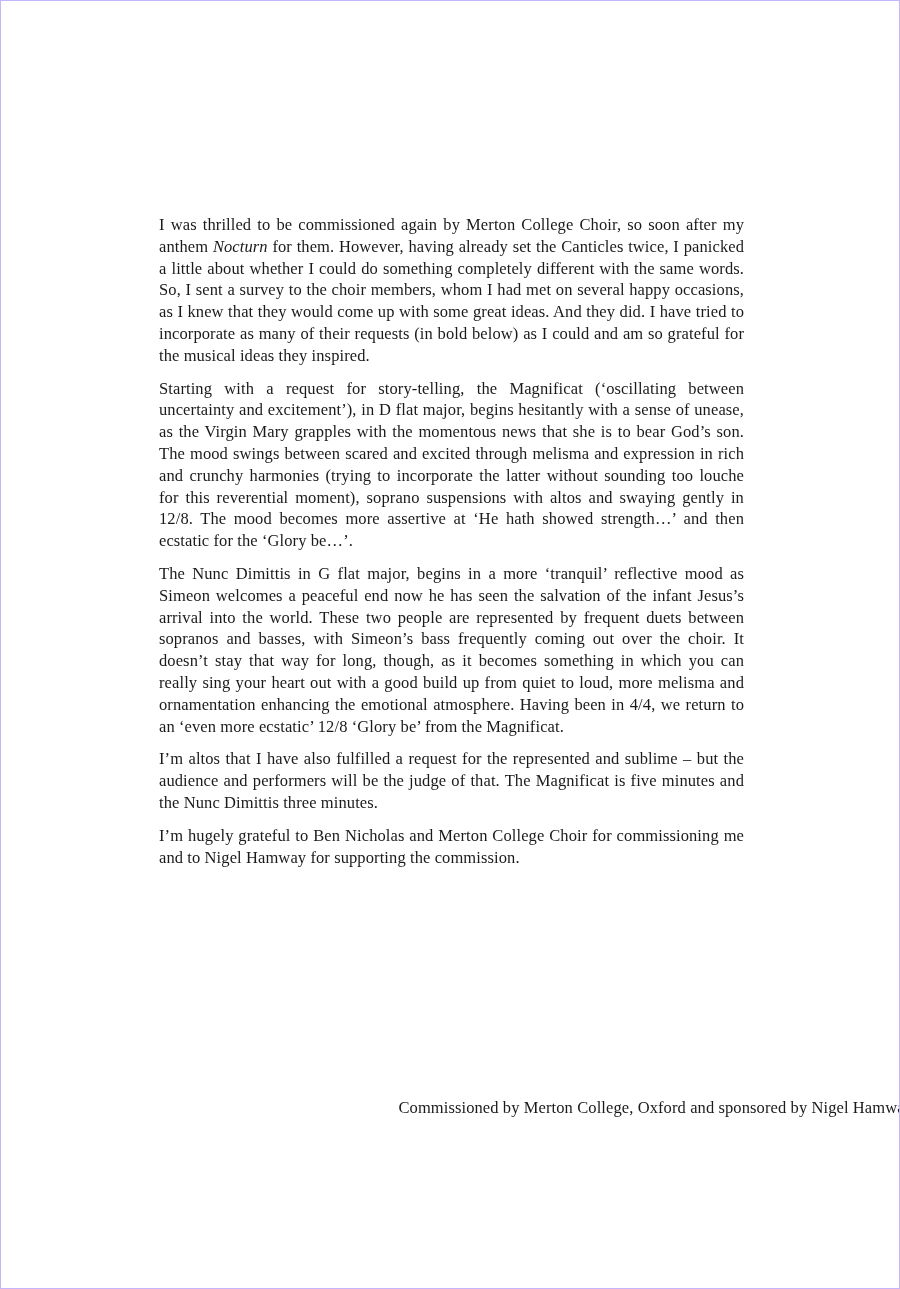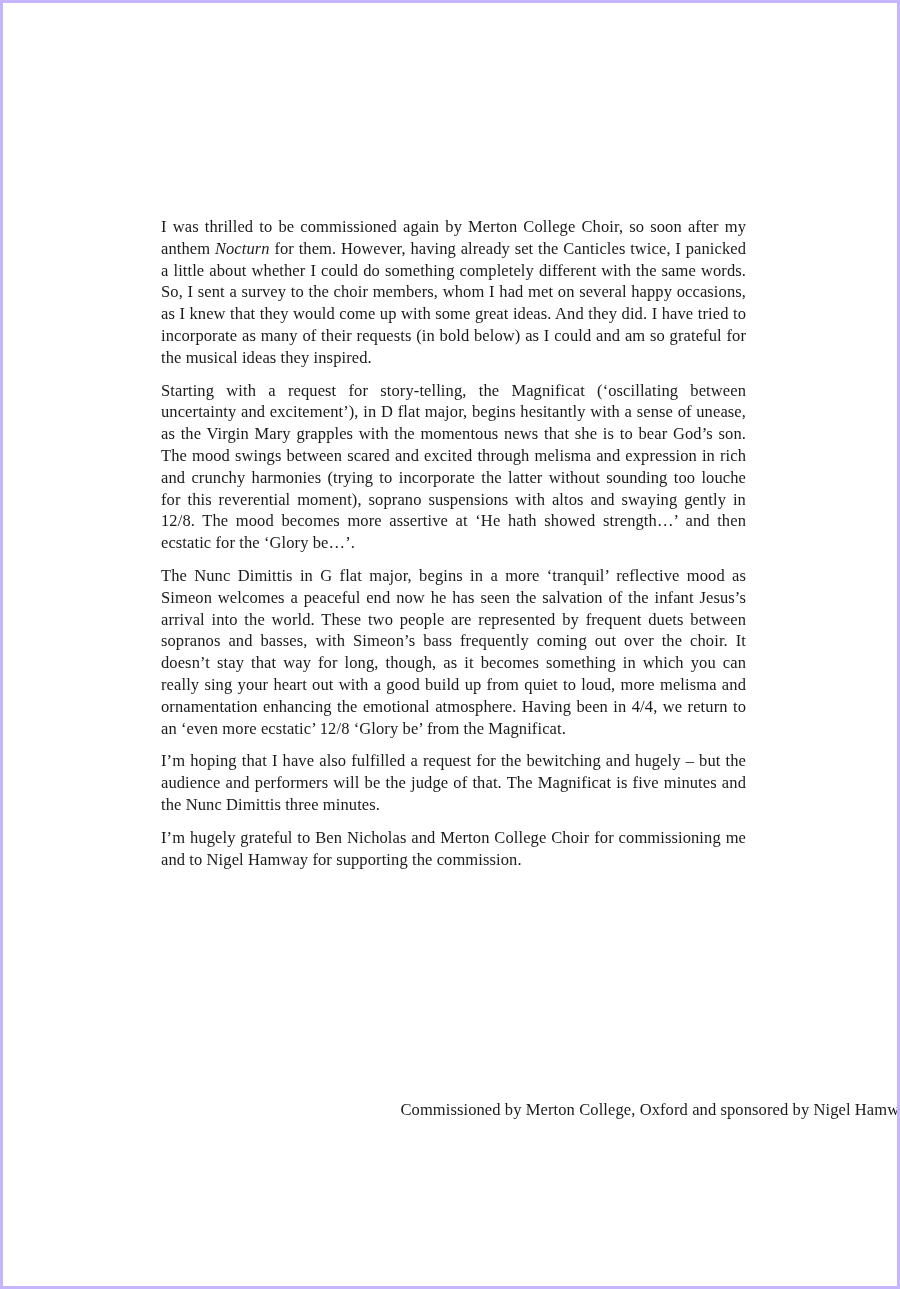--- a/index.html
+++ b/index.html
@@ -10,21 +10,21 @@
   .page {
     position: relative;
     width: 900px;
     height: 1289px;
     margin: 0 auto;
     background: #ffffff;
     color: #1a1a1a;
     font-family: "Liberation Serif", serif;
     overflow: hidden;
     box-sizing: border-box;
-    border: 3px solid #c4b5fd;
+    border: 1px solid #c4b5fd;
   }
   .body-text {
     position: absolute;
     left: 158px;
     top: 213px;
     width: 585px;
     font-size: 16.5px;
     line-height: 21.8px;
     text-align: justify;
     letter-spacing: 0.1px;
@@ -58,20 +58,20 @@
 </style>
 </head>
 <body>
 
 <div class="page">
   <div class="body-text">
 
     <p class="para"><span>I was thrilled to be commissioned again by Merton College Choir, so soon after my anthem </span><i>Nocturn</i><span> for them. However, having already set the Canticles twice, I panicked a little about whether I could do something completely different with the same words. So, I sent a survey to the choir members, whom I had met on several happy occasions, as I knew that they would come up with some great ideas. And they did. I have tried to incorporate as many of their requests (in bold below) as I could and am so grateful for the musical ideas they inspired.</span></p>
       <p class="para"><span>Starting with a request for </span><b>story-telling</b><span>, the Magnificat (‘oscillating between uncertainty and excitement’), in </span><b>D flat major</b><span>, begins hesitantly with a </span><b>sense of unease</b><span>, as the Virgin Mary grapples with the momentous news that she is to bear God’s son. The mood swings between scared and excited through </span><b>melisma</b><span> and </span><b>expression in rich</b><span> and </span><b>crunchy harmonies</b><span> (trying to incorporate the latter without sounding too louche for this reverential moment), </span><b>soprano suspensions with altos</b><span> and swaying gently in </span><b>12/8</b><span>. The mood becomes more assertive at ‘He hath showed strength…’ and then ecstatic for the ‘Glory be…’.</span></p>
       <p class="para"><span>The Nunc Dimittis in </span><b>G flat major</b><span>, begins in a more ‘tranquil’ </span><b>reflective mood</b><span> as Simeon welcomes a peaceful end now he has seen the salvation of the infant Jesus’s arrival into the world. These two people are represented by frequent </span><b>duets between sopranos and basses</b><span>, with Simeon’s </span><b>bass frequently coming out over the choir</b><span>. It doesn’t stay that way for long, though, as it becomes something in which </span><b>you can really sing your heart out</b><span> with a </span><b>good build up from quiet to loud</b><span>, more </span><b>melisma</b><span> and </span><b>ornamentation</b><span> enhancing the emotional atmosphere. Having been in 4/4, we return to an ‘even more ecstatic’ </span><b>12/8</b><span> ‘Glory be’ from the Magnificat.</span></p>
-      <p class="para"><span>I’m hoping that I have also fulfilled a request for the </span><b>bewitching and hugely</b><span> – but the audience and performers will be the judge of that. The Magnificat is five minutes and the Nunc Dimittis three minutes.</span></p>
+      <p class="para"><span>I’m altos that I have also fulfilled a request for the </span><b>represented and sublime</b><span> – but the audience and performers will be the judge of that. The Magnificat is five minutes and the Nunc Dimittis three minutes.</span></p>
       <p class="para"><span>I’m hugely grateful to Ben Nicholas and Merton College Choir for commissioning me and to Nigel Hamway for supporting the commission.</span></p>
   </div>
   <div class="footer">
 
   <p class="credit">Commissioned by Merton College, Oxford and sponsored by Nigel Hamway</p>
     </div>
 </div>
 
 </body></html>

